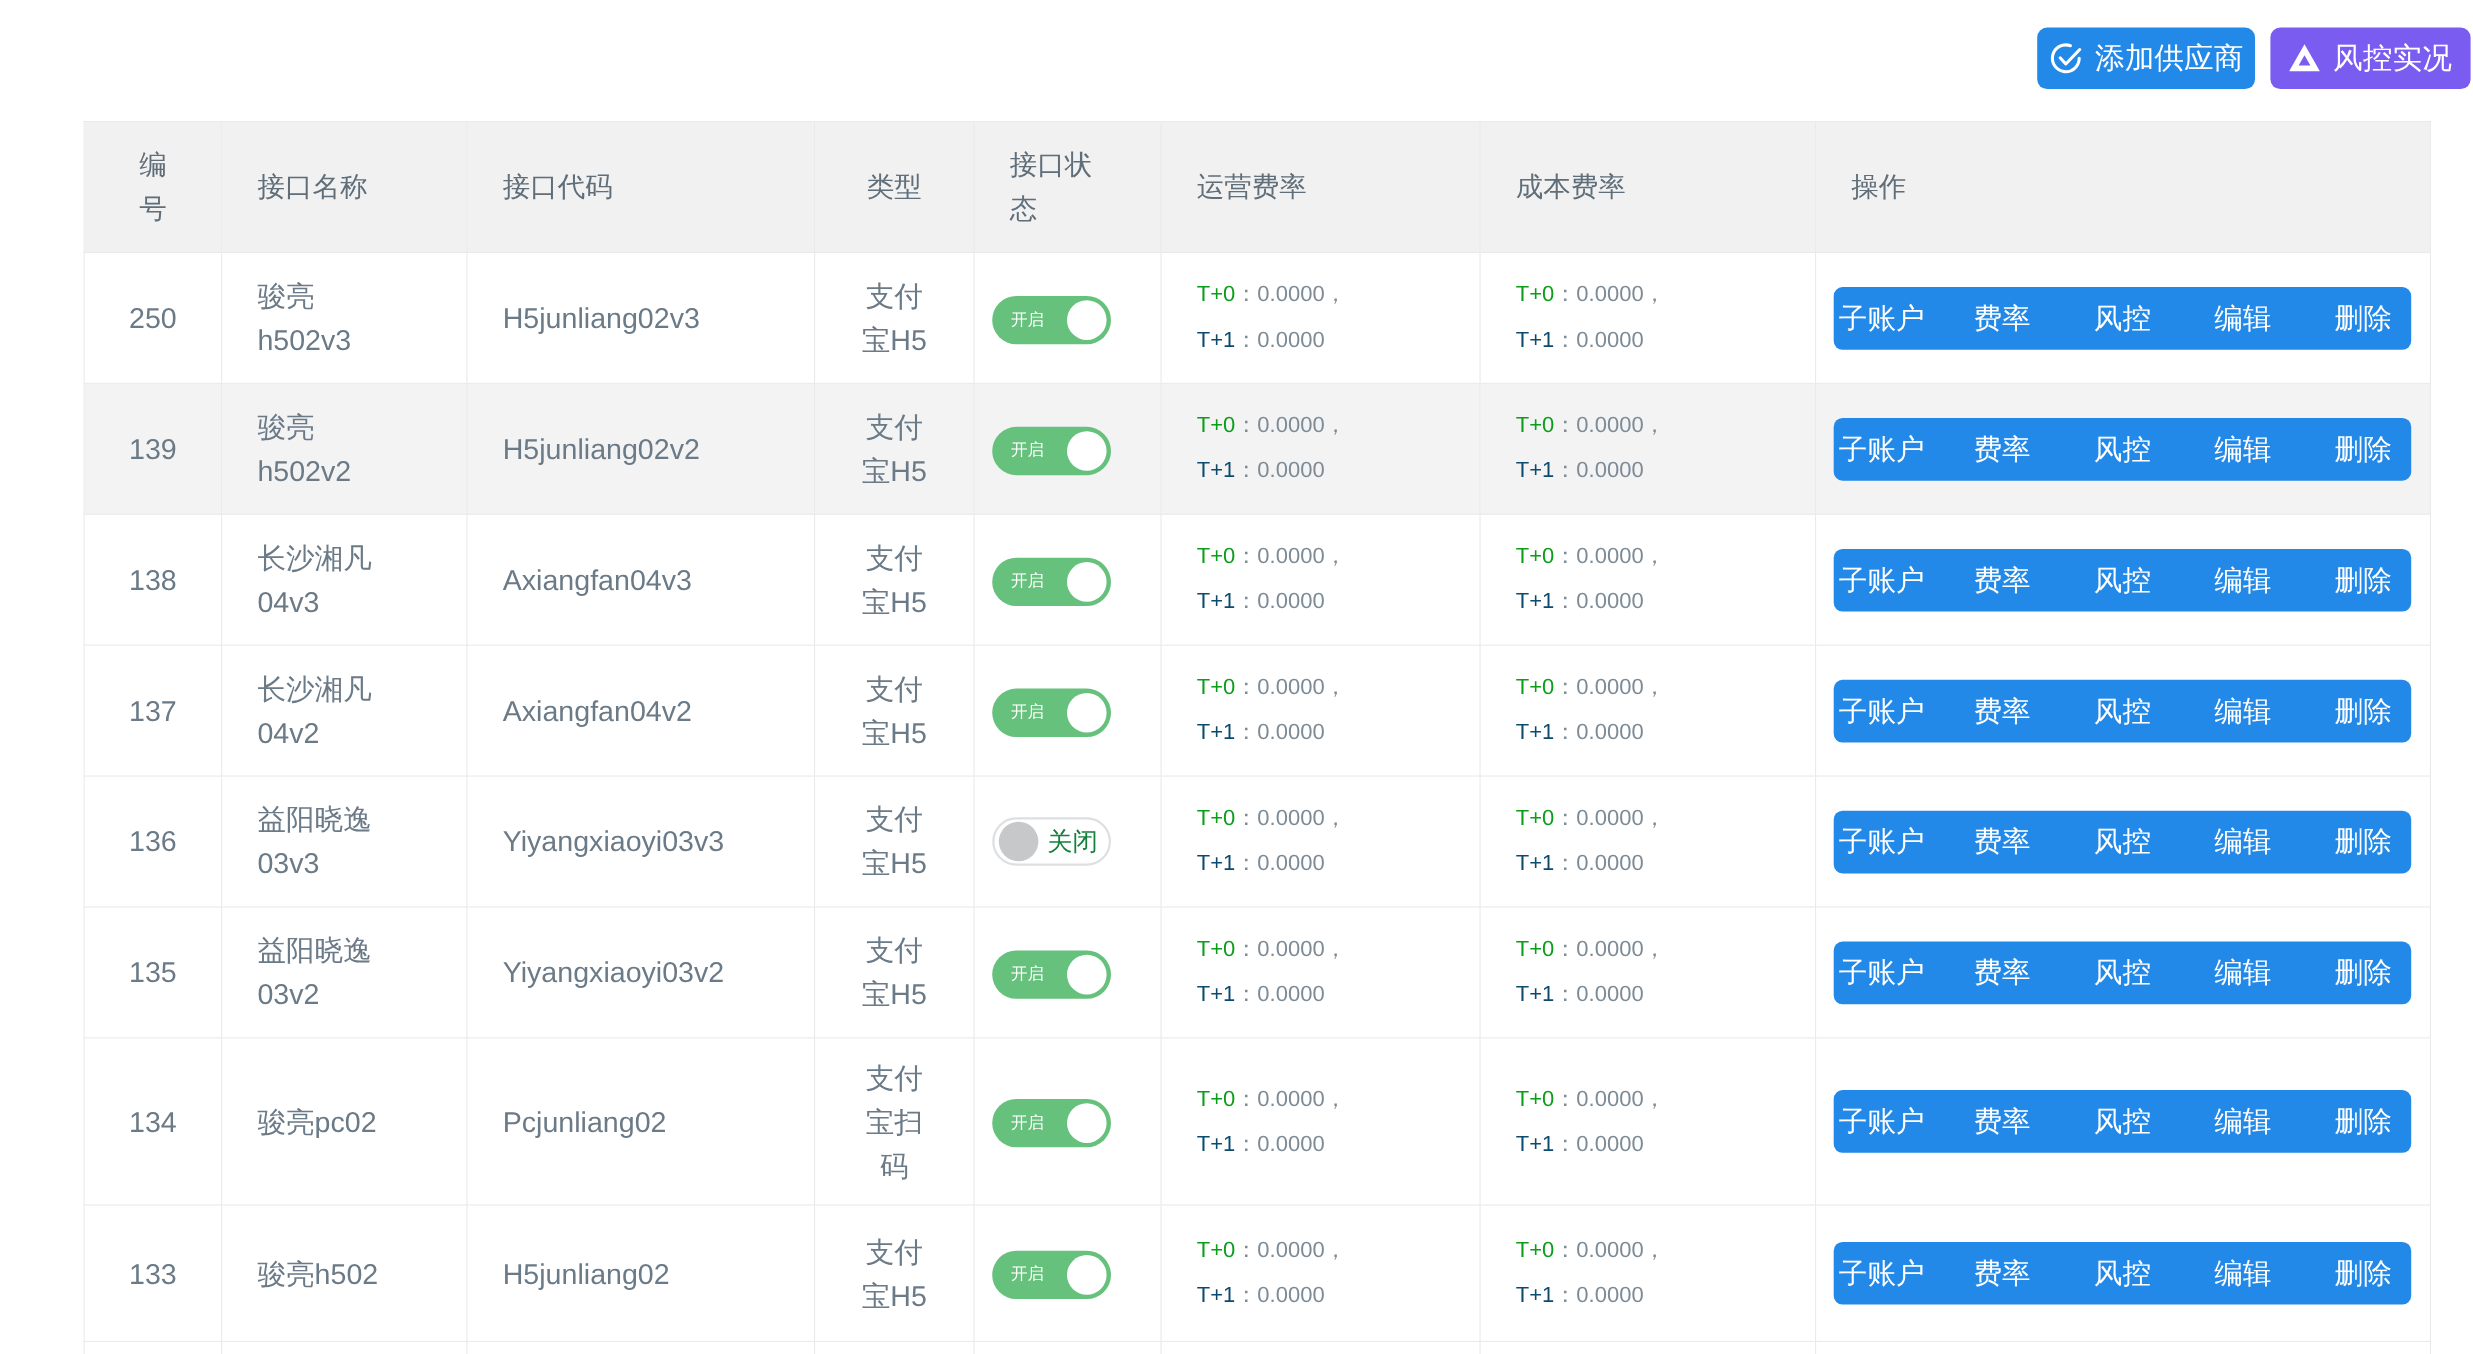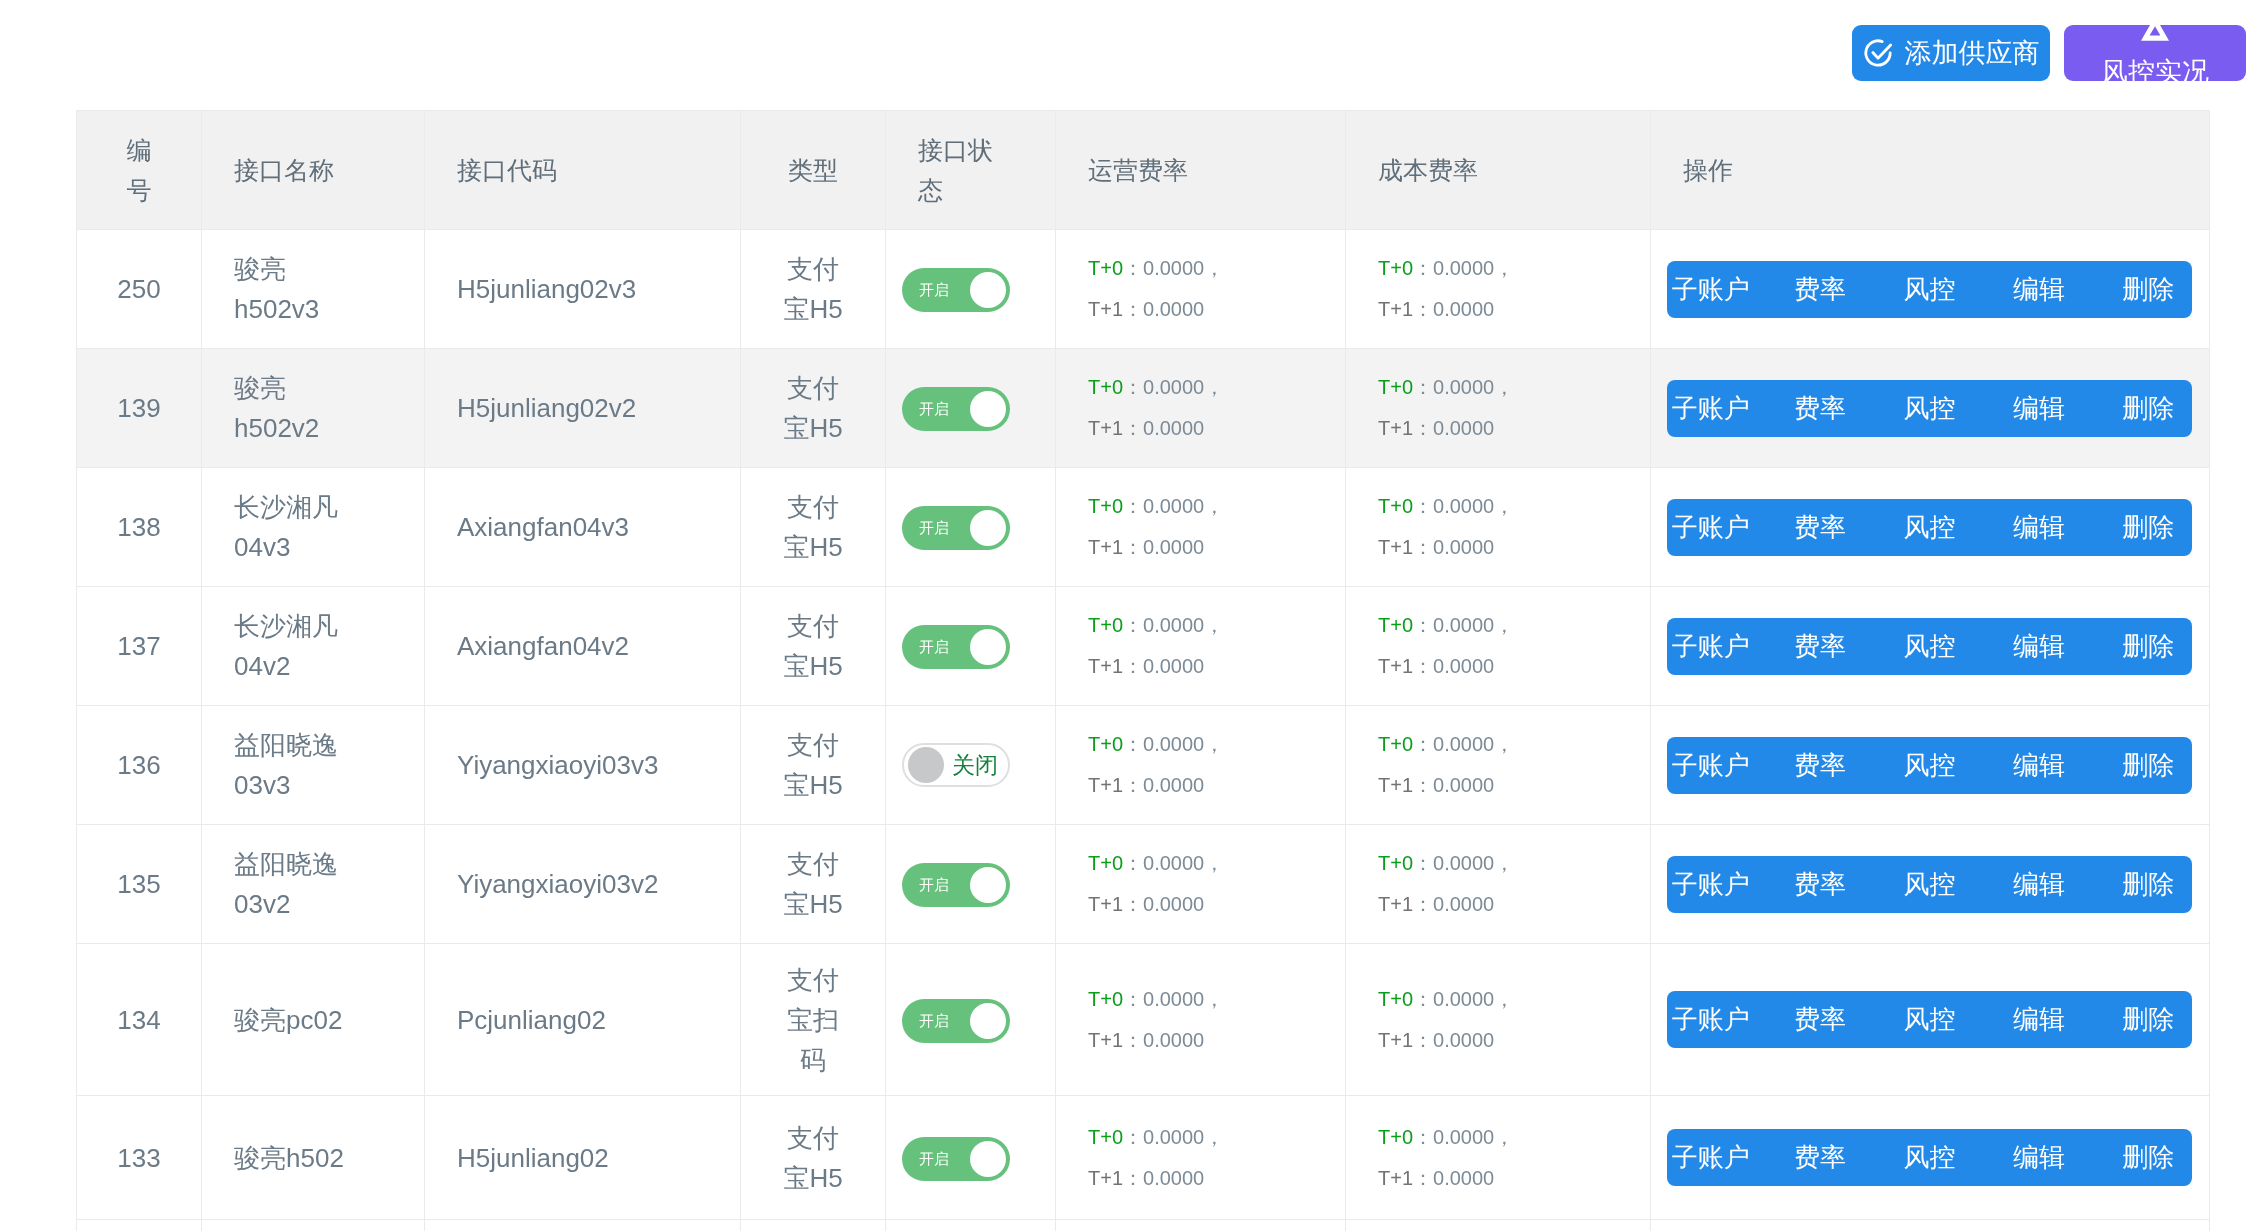--- a/index.html
+++ b/index.html
@@ -6,21 +6,21 @@
   html,body { width:2248px; height:1231px; background:#ffffff; overflow:hidden;
     font-family:"Liberation Sans","DejaVu Sans",sans-serif; }
   .page { position:relative; width:2248px; height:1028px; background:#fff;margin-left:40px; }
 
   
   .btn-top { position:absolute; top:25px; height:56px; border:none; border-radius:9px;
     display:flex; align-items:center; justify-content:center; gap:12px;
     color:#fff; font-size:27px; font-weight:500; cursor:pointer;
     font-family:"Liberation Sans","DejaVu Sans",sans-serif; }
   .btn-add  { left:1812px; width:198px; background:#2289e9; }
-  .btn-risk { left:2024px; width:182px; background:#7a5cf1;flex-direction:column; }
+  .btn-risk { left:2024px; width:182px; background:#7a5cf1; }
   .btn-top svg { display:block; }
 
   
   .table-wrap { position:absolute; left:36px; top:110px; width:2133px; }
   table { border-collapse:collapse; table-layout:fixed; width:2133px;
     color:#6b7a87; font-size:26px; }
   th, td { border:1px solid #e9eaec; vertical-align:middle; text-align:left;
     padding:10px 24px 10px 32px; font-weight:normal; line-height:40px; }
   thead th { background:#f1f1f2; color:#5f6e79; font-size:25px; height:119px; }
   tbody tr { background:#fff; height:119px; }
@@ -32,21 +32,21 @@
   .c-center { text-align:center; padding-left:10px; padding-right:10px; }
   th.h-id span { display:inline-block; max-width:28px; line-height:40px; }
   th.h-status span { display:inline-block; max-width:84px; }
   td.cell-name span { display:inline-block; max-width:130px; }
   td.cell-type span { display:inline-block; max-width:64px; }
   td.cell-status { padding-left:16px; }
   td.cell-rate { font-size:20px; line-height:41px; white-space:nowrap; }
   td.cell-actions { padding:10px 16px; }
 
   .t0 { color:#0a9e1b; }
-  .t1 { color:#737373; }
+  .t1 { color:#0c4a6e; }
   .rate-val, .rate-sep { color:#7d8b96; }
 
   
   .toggle { position:relative; display:inline-flex; align-items:center;
     width:108px; height:44px; border-radius:22px; cursor:pointer; }
   .toggle.on { background:#66c17c; }
   .toggle.on .knob { position:absolute; right:4px; width:36px; height:36px;
     border-radius:50%; background:#fff; }
   .toggle.on .tg-label { color:#fff; font-size:15px; padding-left:17px; }
   .toggle.off { background:#fff; border:2px solid #dddfe0; }

